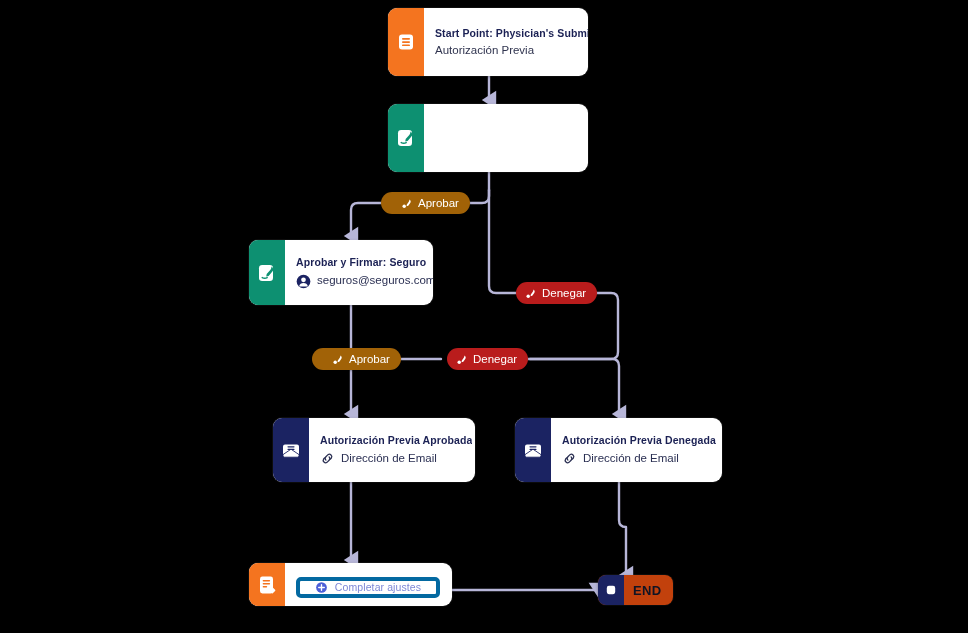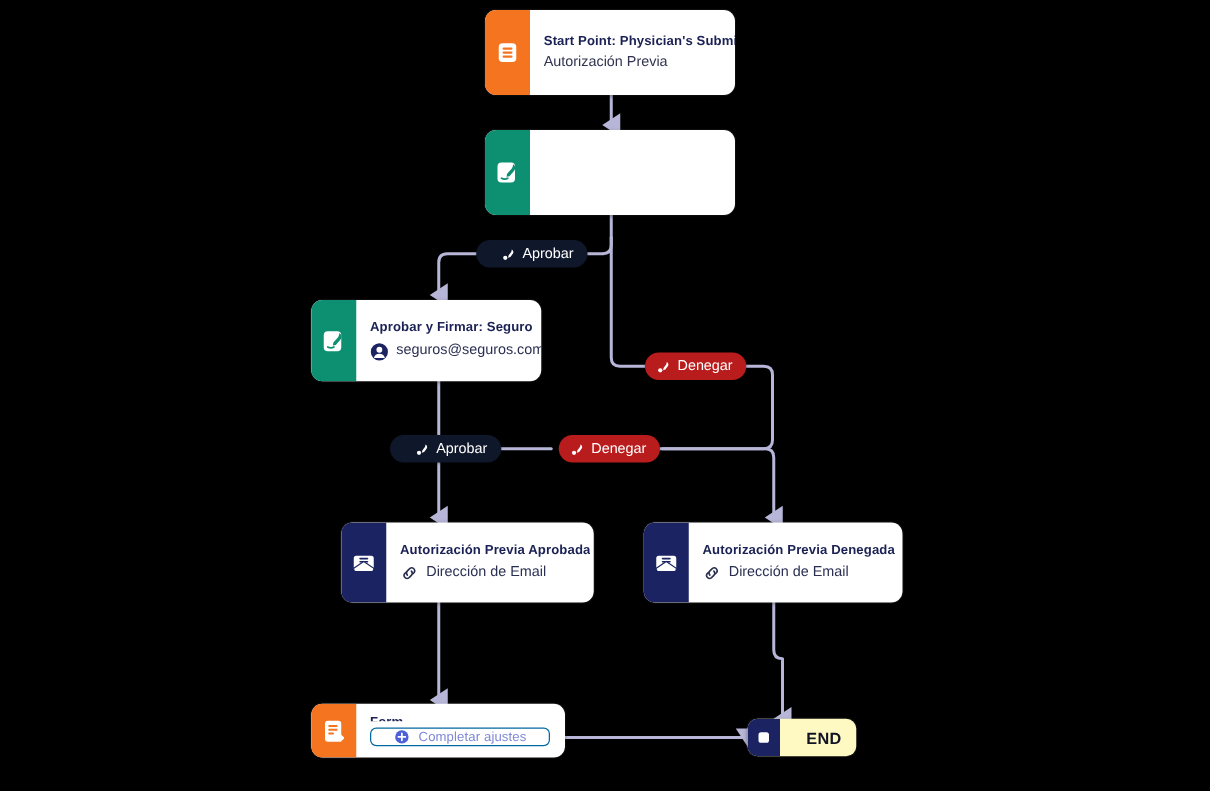--- a/index.html
+++ b/index.html
@@ -21,33 +21,33 @@
 
   .ic-orange{background:#f4741f;}
   .ic-green{background:#0d9071;}
   .ic-navy{background:#1b2362;}
 
   
   .pill{position:absolute;display:flex;align-items:center;gap:5px;
         height:22px;padding:0 11px 0 8px;border-radius:11px;
         font-size:11.5px;color:#fff;white-space:nowrap;
         box-shadow:0 1px 2px rgba(0,0,0,.3);}
-  .pill.approve{background:#0f172a;padding-left:19px;}
+  .pill.approve{background:#a16207;padding-left:19px;}
   .pill.deny{background:#b91c1c;}
 
   
-  .endnode{position:absolute;display:flex;align-items:center;background:#fef9c3;
+  .endnode{position:absolute;display:flex;align-items:center;background:#c2410c;
            border-radius:8px;overflow:hidden;height:30px;
-           box-shadow:0 1px 3px rgba(0,0,0,.4), 0 0 0 1px rgba(255,255,255,.05);gap:12px;}
+           box-shadow:0 1px 3px rgba(0,0,0,.4), 0 0 0 1px rgba(255,255,255,.05);}
   .endnode .icobox{width:26px;flex:0 0 26px;height:30px;display:flex;align-items:center;justify-content:center;background:#1b2362;}
   .endnode .lbl{padding:0 12px 0 9px;font-size:13px;font-weight:bold;color:#111424;letter-spacing:.3px;}
 
   
   .formbtn{display:flex;align-items:center;justify-content:center;gap:7px;
-           border:1px solid #0369a1;border-radius:5px;background:#fff;
+           border:4px solid #0369a1;border-radius:5px;background:#fff;
            height:20px;padding:0 10px;font-size:10.5px;color:#7d87d6;letter-spacing:.1px;}
 
   .svgico{display:block;}
 </style>
 </head>
 <body>
 
 <div id="canvas">
 
   <svg class="edges" viewBox="0 0 968 633">

